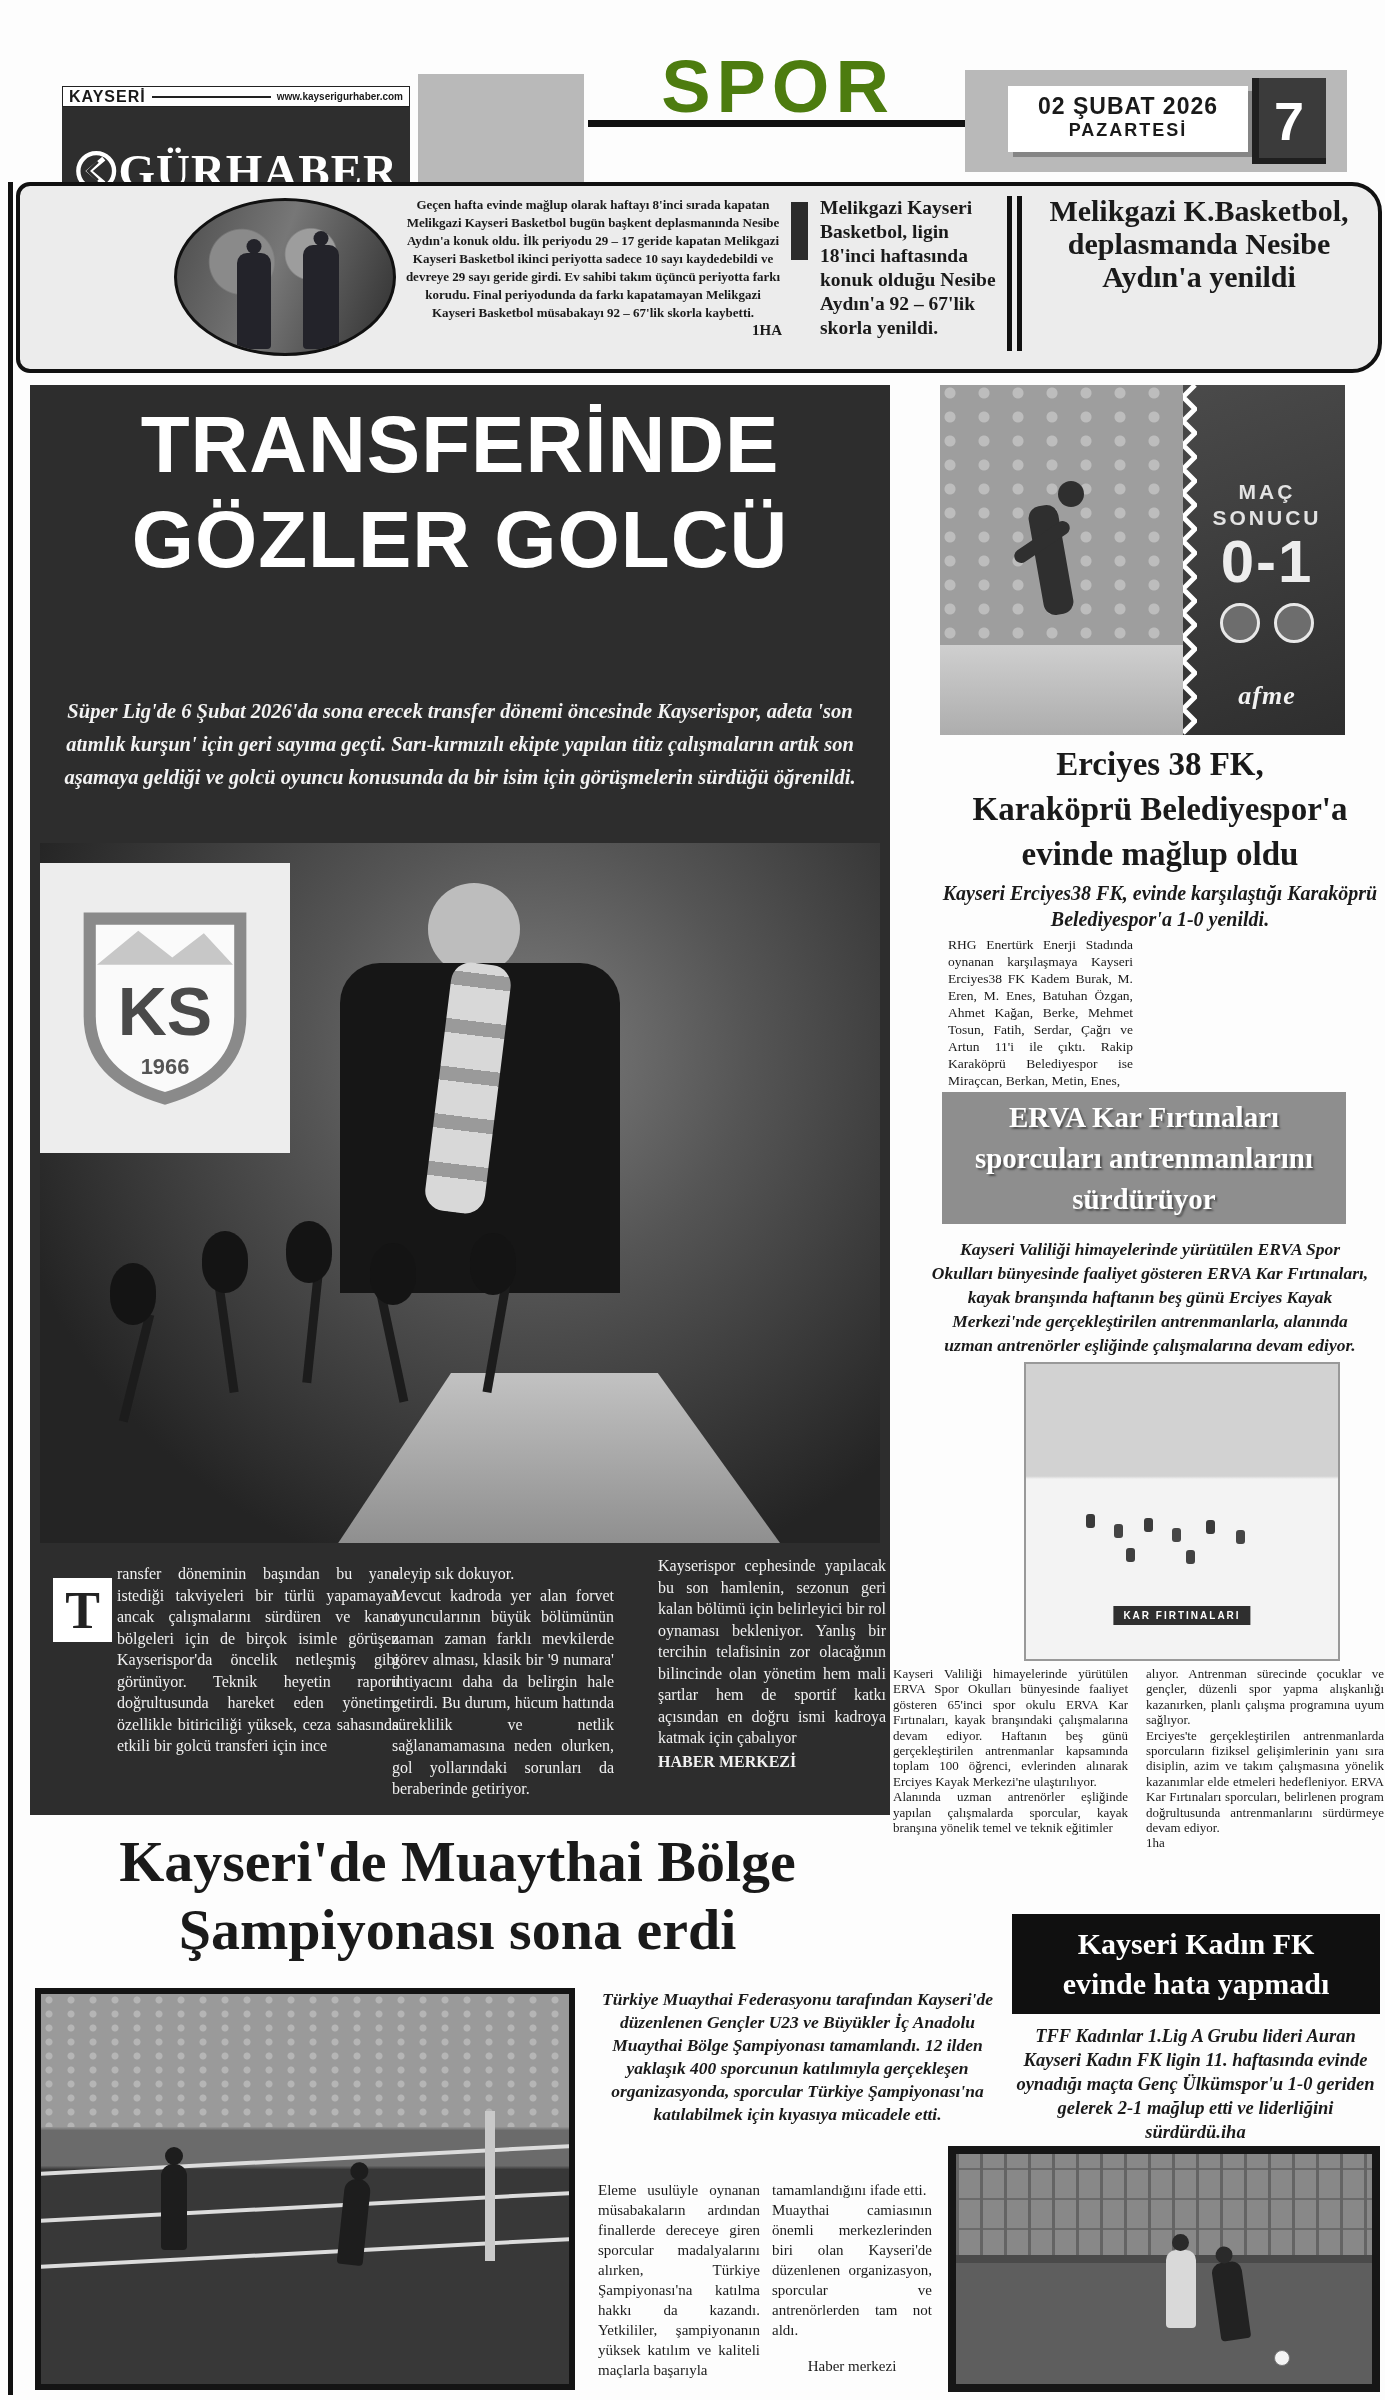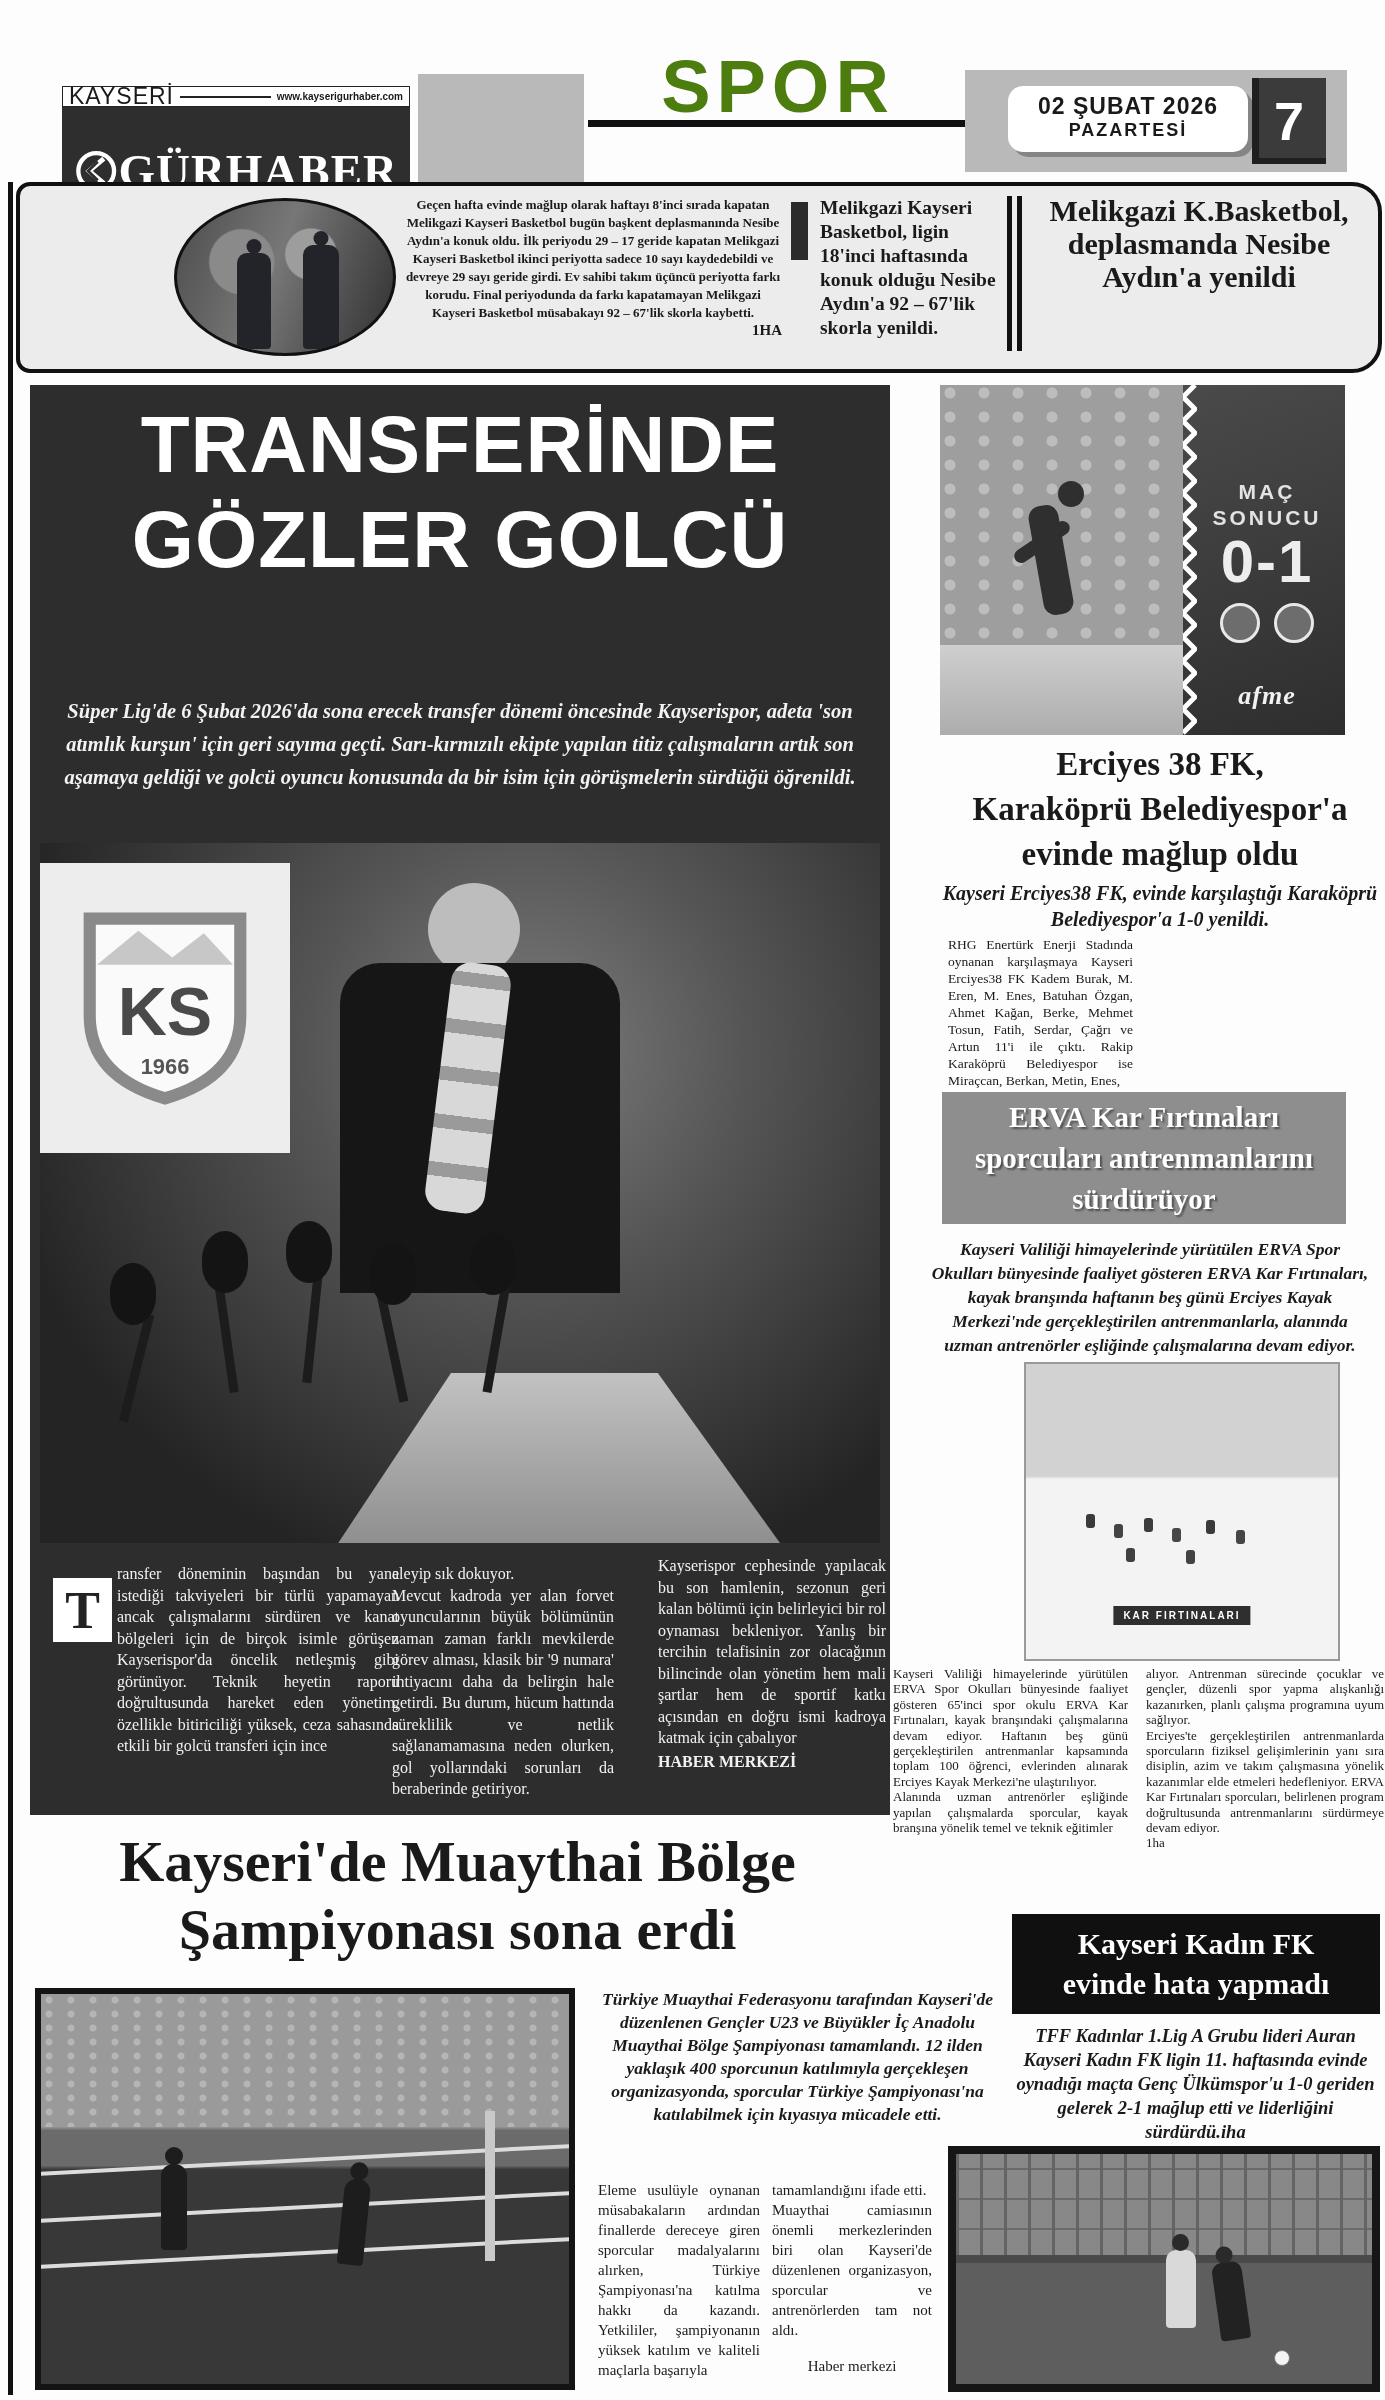--- a/index.html
+++ b/index.html
@@ -4,21 +4,21 @@
 <style>
   html,body{margin:0;padding:0;background:#ffffff;}
   #page{position:relative;width:1385px;height:2400px;background:#fdfdfd;overflow:hidden;
         font-family:"Liberation Serif",serif;color:#1a1a1a;}
   .abs{position:absolute;}
   .sans{font-family:"Liberation Sans",sans-serif;}
   .preline{white-space:pre-line;}
   .just{text-align:justify;}
   
   .mast-strip{background:#fff;border:1px solid #222;display:flex;align-items:center;gap:6px;padding:0 6px;box-sizing:border-box;}
-  .mast-city{font-weight:normal;font-size:23px;letter-spacing:1px;}
+  .mast-city{font-weight:bold;font-size:16px;letter-spacing:1px;}
   .mast-line{flex:1;height:2px;background:#222;}
   .mast-url{font-size:10px;font-weight:bold;}
   .mast-box{background:#2e2e2e;display:flex;align-items:center;padding:0 12px;box-sizing:border-box;}
   .brand{color:#fff;font-weight:bold;font-size:47px;letter-spacing:1px;}
   .graybox{background:#b9b9b9;}
   .spor{font-weight:bold;font-size:74px;letter-spacing:6px;color:#4d7c0f;text-align:center;}
   .spor-bar{background:#111;}
   .datebox{background:#fff;box-shadow:5px 5px 0 rgba(0,0,0,.28);text-align:center;padding-top:7px;box-sizing:border-box;}
   .dateline{font-weight:bold;font-size:23px;letter-spacing:1px;}
   .dayline{font-weight:bold;font-size:18px;letter-spacing:2px;}
@@ -119,21 +119,21 @@
       <circle cx="41" cy="41" r="33" fill="none" stroke="#ffffff" stroke-width="8"></circle>
       <path d="M55 18 L28 41 L55 64" fill="none" stroke="#ffffff" stroke-width="9"></path>
       <path d="M44 24 L26 41 L44 58" fill="none" stroke="#2e2e2e" stroke-width="5"></path>
     </svg>
     <span class="brand">GÜRHABER</span>
   </div>
   <div class="abs graybox" style="left:418px;top:74px;width:166px;height:161px;"></div>
   <div class="abs spor sans" style="left:588px;top:44px;width:380px;">SPOR</div>
   <div class="abs spor-bar" style="left:588px;top:120px;width:380px;height:7px;"></div>
   <div class="abs graybox" style="left:965px;top:70px;width:382px;height:102px;"></div>
-  <div class="abs datebox sans" style="left:1008px;top:86px;width:240px;height:66px;border-radius:15px;">
+  <div class="abs datebox sans" style="left:1008px;top:86px;width:240px;height:66px;">
     <div class="dateline">02 ŞUBAT 2026</div>
     <div class="dayline">PAZARTESİ</div>
   </div>
   <div class="abs pagebox sans" style="left:1252px;top:78px;width:74px;height:86px;">7</div>
 
   <div class="abs topbox" style="left:16px;top:182px;width:1358px;height:183px;">
     <div class="abs oval" style="left:154px;top:12px;width:216px;height:152px;">
       <div class="sil" style="left:60px;top:52px;width:34px;height:96px;"></div>
       <div class="sil" style="left:126px;top:44px;width:36px;height:104px;"></div>
     </div>

